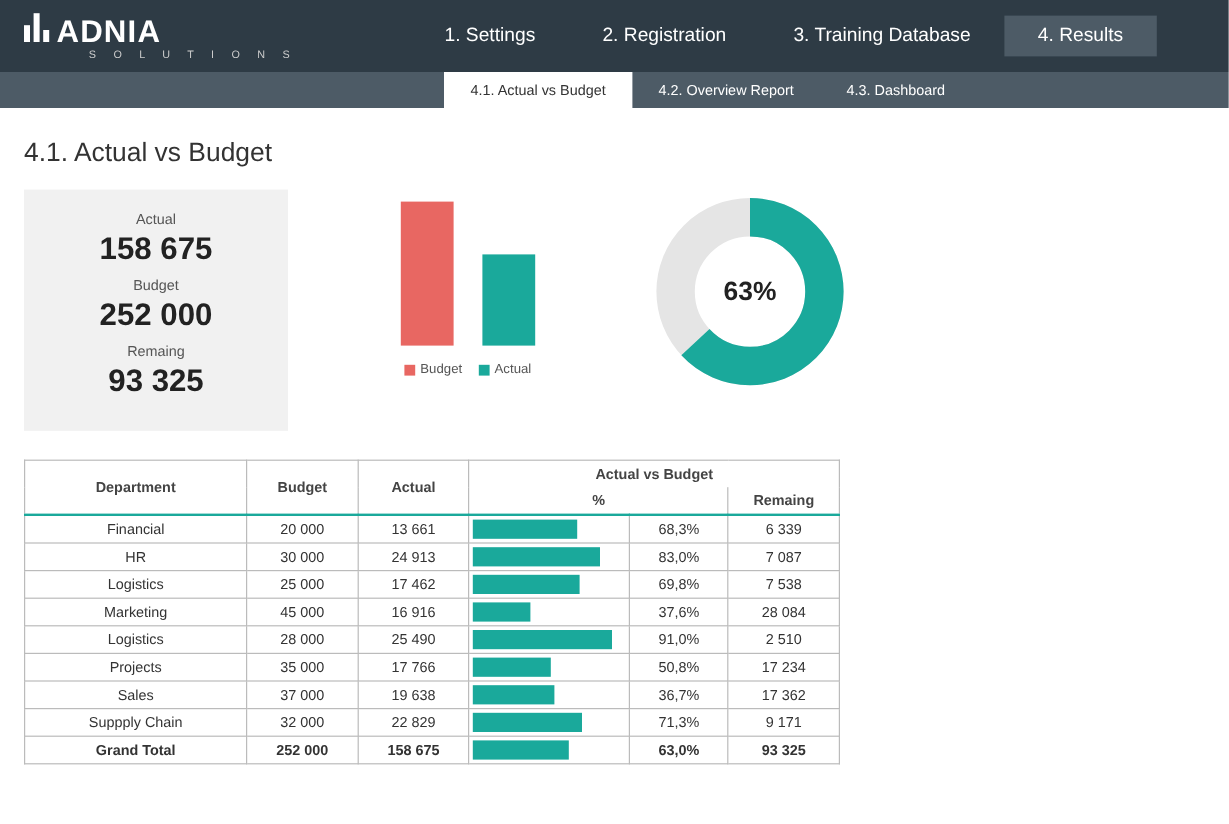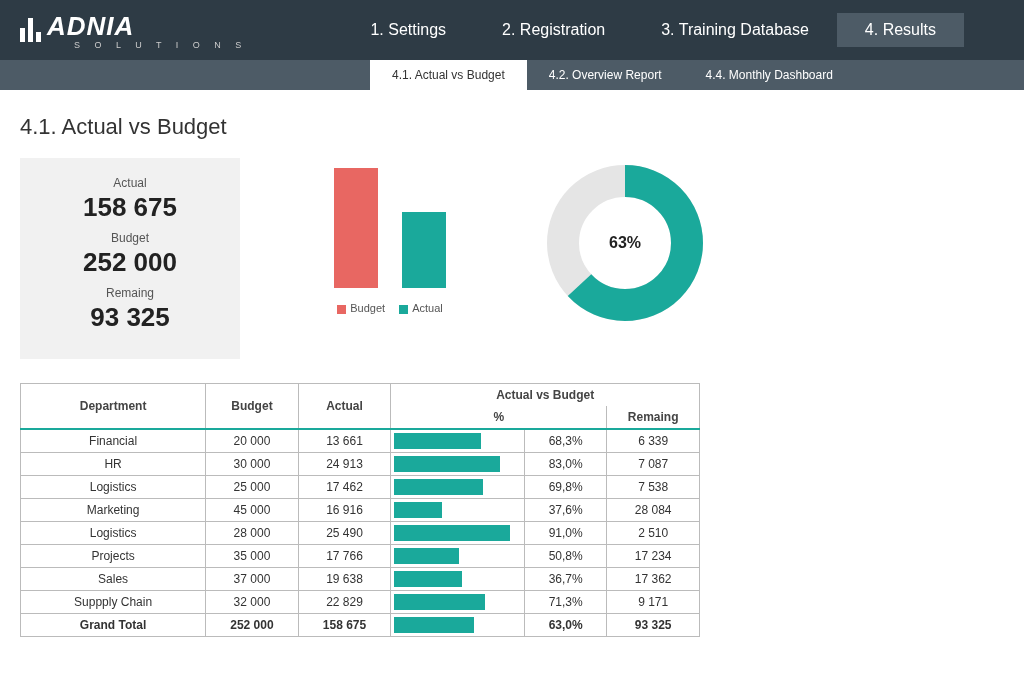--- a/index.html
+++ b/index.html
@@ -18,21 +18,21 @@
     display: flex;
     align-items: center;
     padding: 0 20px;
   }
   .logo {
     display: flex;
     flex-direction: column;
     color: #fff;
     margin-right: 60px;
   }
-  .logo-row { display:flex; align-items:flex-end; gap:6px;font-style:italic; }
+  .logo-row { display:flex; align-items:flex-start; gap:6px; }
   .logo-bars { display:flex; align-items:flex-end; gap:3px; height:24px; }
   .logo-bars span { width:5px; background:#fff; display:block; }
   .logo-bars span:nth-child(1){height:14px;}
   .logo-bars span:nth-child(2){height:24px;}
   .logo-bars span:nth-child(3){height:10px;}
   .logo-text { font-size: 26px; font-weight: 700; letter-spacing: 1px; }
   .logo-sub { font-size: 9px; letter-spacing: 6px; color:#ccc; margin-left:54px; margin-top:-2px;}
   .main-nav { display:flex; align-items:center; gap:0; margin-left:auto; margin-right:40px;}
   .main-nav .item {
     color:#fff; font-size:16px; padding:8px 28px; cursor:pointer;
@@ -71,21 +71,21 @@
   .bar { width:44px; }
   .bar.budget { background:#e86762; height:120px; }
   .bar.actual { background:#1aa99b; height:76px; }
   .legend { display:flex; gap:14px; justify-content:center; margin-top:14px; font-size:11px; color:#555;}
   .legend .sw { width:9px; height:9px; display:inline-block; margin-right:4px; vertical-align:middle;}
   .sw.red{background:#e86762;} .sw.teal{background:#1aa99b;}
   
   .donut-wrap { position:relative; width:170px; height:170px; }
   .donut-center {
     position:absolute; top:50%; left:50%; transform:translate(-50%,-50%);
-    font-size:16px; font-weight:600; color:#222;
+    font-size:22px; font-weight:600; color:#222;
   }
   
   .tbl { margin-top:24px; border-collapse:collapse; font-size:12px; width:680px;}
   .tbl th, .tbl td { border:1px solid #bbb; padding:4px 8px; text-align:center; }
   .tbl th { background:#fff; font-weight:700; color:#444; }
   .tbl thead tr:first-child th { border-bottom:none; }
   .tbl thead tr.hdr2 th { border-top:none; }
   .tbl thead { border-bottom:2px solid #1aa99b; }
   .tbl .dept { width:180px; }
   .tbl .num { width:90px; }
@@ -114,21 +114,21 @@
     <div class="item">1. Settings</div>
     <div class="item">2. Registration</div>
     <div class="item">3. Training Database</div>
     <div class="item active">4. Results</div>
   </div>
 </div>
 
 <div class="subbar">
   <div class="sitem active">4.1. Actual vs Budget</div>
   <div class="sitem">4.2. Overview Report</div>
-  <div class="sitem">4.4. Monthly Dashboard</div>
+  <div class="sitem">4.3. Dashboard</div>
 </div>
 
 <div class="page">
   <div class="page-title">4.1. Actual vs Budget</div>
 
   <div class="summary-row">
 
     <div class="summary-box">
       <div class="lbl">Actual</div>
       <div class="val">158 675</div>

